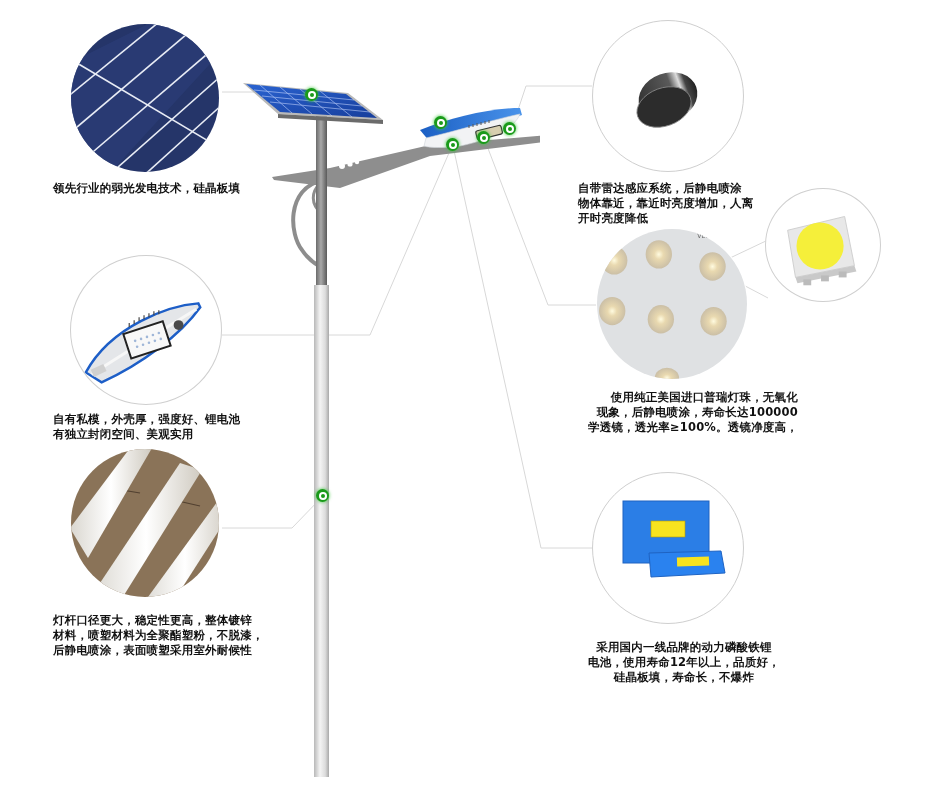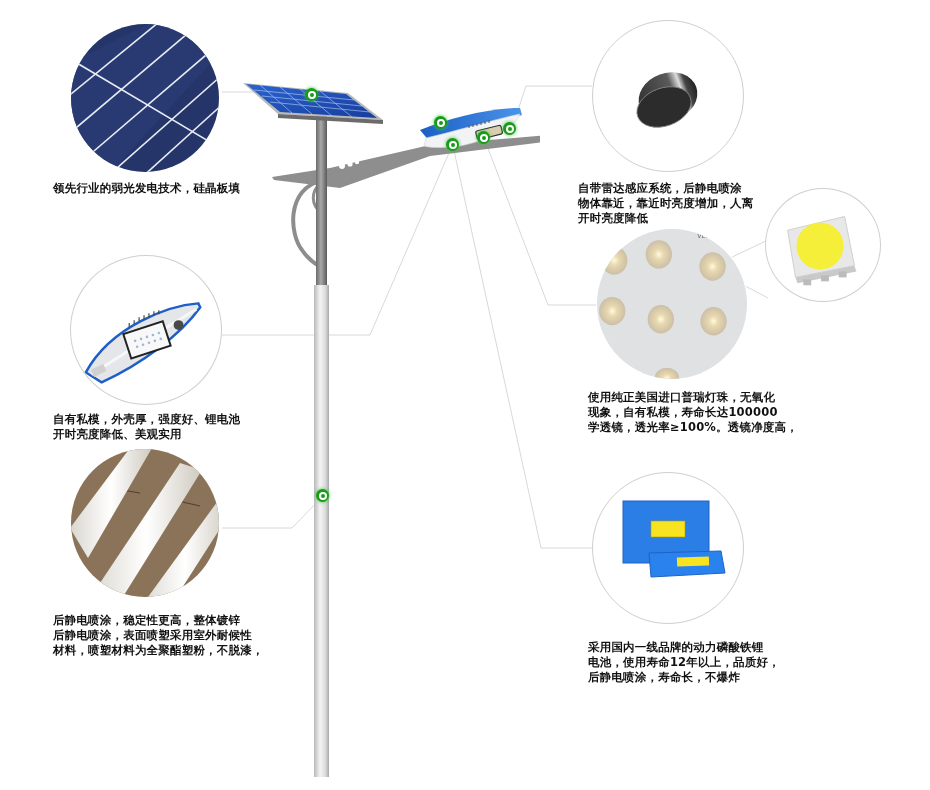--- a/index.html
+++ b/index.html
@@ -162,21 +162,21 @@
           <circle cx="84" cy="86" r="1.3"></circle>
           <circle cx="90" cy="84" r="1.3"></circle>
       </g>
       <circle cx="108" cy="70" r="5" fill="#4a4a4a"></circle>
       <rect x="20" y="112" width="14" height="8" fill="#d0d0d0" transform="rotate(-25 27 116)"></rect>
     </svg>
   </div>
 
   <div class="caption" style="left:53px;top:412px;">
     <span class="ln">自有私模，外壳厚，强度好、锂电池</span>
-    <span class="ln">开时亮度降低、美观实用</span>
+    <span class="ln">有独立封闭空间、美观实用</span>
   </div>
 
   <div class="circle" style="left:70px;top:448px;width:150px;height:150px;border:none;">
     <svg viewBox="0 0 150 150">
       <defs>
         <clipPath id="c3">
             <circle cx="75" cy="75" r="74"></circle>
           </clipPath>
         <linearGradient id="tube" x1="0" x2="1">
             <stop offset="0" stop-color="#d9d6cf"></stop>
@@ -191,23 +191,23 @@
             <line x1="95" y1="50" x2="130" y2="58"></line>
         </g>
         <polygon points="0,80 60,0 82,0 18,110" fill="url(#tube)"></polygon>
         <polygon points="20,150 110,15 132,22 46,160" fill="url(#tube)"></polygon>
         <polygon points="70,160 150,50 160,65 96,165" fill="url(#tube)"></polygon>
       </g>
     </svg>
   </div>
 
   <div class="caption" style="left:53px;top:613px;">
-    <span class="ln">后静电喷涂，稳定性更高，整体镀锌</span>
+    <span class="ln">灯杆口径更大，稳定性更高，整体镀锌</span>
+    <span class="ln">材料，喷塑材料为全聚酯塑粉，不脱漆，</span>
     <span class="ln">后静电喷涂，表面喷塑采用室外耐候性</span>
-    <span class="ln">材料，喷塑材料为全聚酯塑粉，不脱漆，</span>
   </div>
 
   <div class="circle" style="left:592px;top:20px;width:152px;height:152px;">
     <svg viewBox="0 0 150 150">
       <defs>
           <linearGradient id="puck" x1="0" x2="1">
             <stop offset="0" stop-color="#333"></stop>
             <stop offset="0.6" stop-color="#5a5a5a"></stop>
             <stop offset="0.75" stop-color="#dcdcdc"></stop>
             <stop offset="0.85" stop-color="#444"></stop>
@@ -257,34 +257,34 @@
     <svg viewBox="0 0 116 114">
       <polygon points="22,42 80,28 90,78 30,90" fill="#e8e8e8" stroke="#cfcfcf"></polygon>
       <polygon points="30,90 90,78 92,84 32,96" fill="#c9c9c9"></polygon>
       <circle cx="55" cy="58" r="24" fill="#f5ef3a"></circle>
       <rect x="38" y="92" width="8" height="6" fill="#bbb"></rect>
         <rect x="56" y="88" width="8" height="6" fill="#bbb"></rect>
         <rect x="74" y="84" width="8" height="6" fill="#bbb"></rect>
     </svg>
   </div>
 
-  <div class="caption" style="left:588px;top:390px;">
+  <div class="caption" style="left:588px;top:390px;text-align:right;">
     <span class="ln">使用纯正美国进口普瑞灯珠，无氧化</span>
-    <span class="ln">现象，自有私模，寿命长达100000</span>
+    <span class="ln">现象，后静电喷涂，寿命长达100000</span>
     <span class="ln">学透镜，透光率≥100%。透镜净度高，</span>
   </div>
 
   <div class="circle" style="left:592px;top:472px;width:152px;height:152px;">
     <svg viewBox="0 0 150 150">
       <rect x="30" y="28" width="86" height="62" fill="#2b7ee6" stroke="#1f63c2" stroke-width="1"></rect>
       <rect x="58" y="48" width="34" height="16" fill="#f7e31f" stroke="#b89c00" stroke-width="0.6"></rect>
       <polygon points="56,80 128,78 132,100 58,104" fill="#2a82ef" stroke="#1f63c2" stroke-width="1"></polygon>
       <rect x="84" y="84" width="32" height="9" fill="#f7e31f" transform="rotate(-2 100 88)"></rect>
     </svg>
   </div>
 
-  <div class="caption" style="left:588px;top:640px;">
+  <div class="caption" style="left:588px;top:640px;text-align:center;">
     <span class="ln">采用国内一线品牌的动力磷酸铁锂</span>
     <span class="ln">电池，使用寿命12年以上，品质好，</span>
-    <span class="ln">后静电喷涂，寿命长，不爆炸</span>
+    <span class="ln">硅晶板填，寿命长，不爆炸</span>
   </div>
 
 </div>
 
 </body></html>

